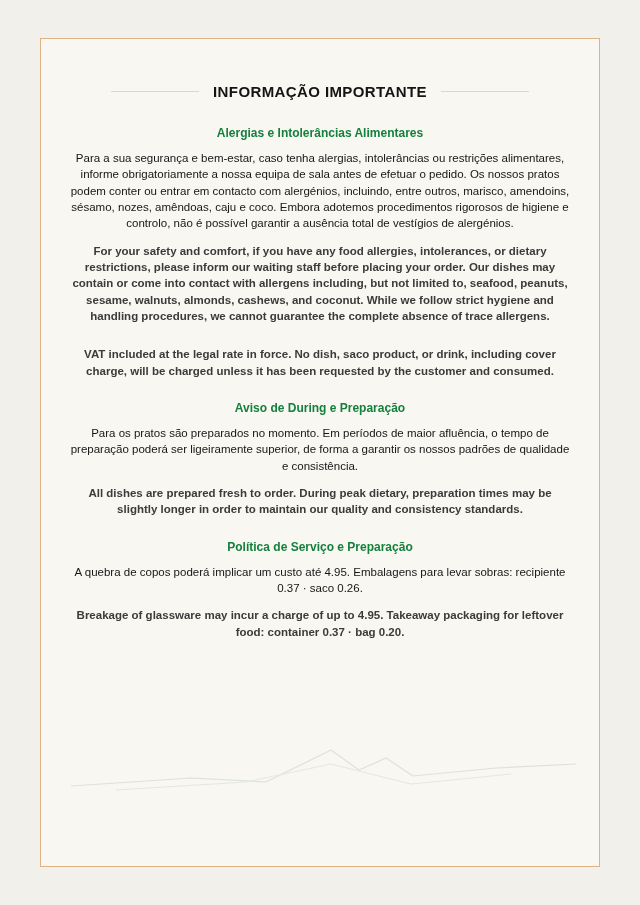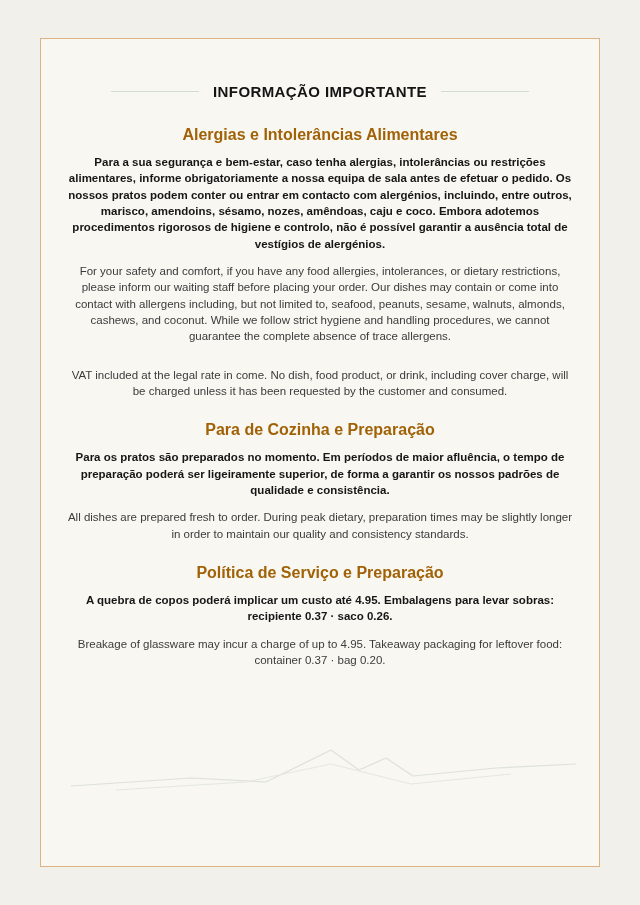--- a/index.html
+++ b/index.html
@@ -46,37 +46,37 @@
     letter-spacing: 0.4px;
     color: #141414;
     white-space: nowrap;
   }
   .section {
     margin-bottom: 22px;
   }
   .section h2 {
     margin: 0 0 10px 0;
     text-align: center;
-    font-size: 16px;
+    font-size: 12px;
     font-weight: bold;
-    color: #a16207;
+    color: #15803d;
   }
   .section p {
     margin: 0 auto 11px auto;
     max-width: 508px;
     text-align: center;
     font-size: 11.5px;
     line-height: 1.42;
   }
   .section p.pt {
-    font-weight: bold;
+    font-weight: normal;
     color: #161616;
   }
   .section p.en {
-    font-weight: normal;
+    font-weight: bold;
     color: #3b3b3b;
   }
   .decor {
     position: absolute;
     left: 0;
     bottom: 62px;
     width: 560px;
     height: 80px;
     pointer-events: none;
   }
@@ -93,25 +93,25 @@
       <span class="title-rule"></span>
     </div>
 
     <div class="section">
       <h2>Alergias e Intolerâncias Alimentares</h2>
       <p class="pt">Para a sua segurança e bem-estar, caso tenha alergias, intolerâncias ou restrições alimentares, informe obrigatoriamente a nossa equipa de sala antes de efetuar o pedido. Os nossos pratos podem conter ou entrar em contacto com alergénios, incluindo, entre outros, marisco, amendoins, sésamo, nozes, amêndoas, caju e coco. Embora adotemos procedimentos rigorosos de higiene e controlo, não é possível garantir a ausência total de vestígios de alergénios.</p>
       <p class="en">For your safety and comfort, if you have any food allergies, intolerances, or dietary restrictions, please inform our waiting staff before placing your order. Our dishes may contain or come into contact with allergens including, but not limited to, seafood, peanuts, sesame, walnuts, almonds, cashews, and coconut. While we follow strict hygiene and handling procedures, we cannot guarantee the complete absence of trace allergens.</p>
     </div>
 
     <div class="section">
-      <p class="en">VAT included at the legal rate in come. No dish, food product, or drink, including cover charge, will be charged unless it has been requested by the customer and consumed.</p>
+      <p class="en">VAT included at the legal rate in force. No dish, saco product, or drink, including cover charge, will be charged unless it has been requested by the customer and consumed.</p>
     </div>
 
     <div class="section">
-      <h2>Para de Cozinha e Preparação</h2>
+      <h2>Aviso de During e Preparação</h2>
       <p class="pt">Para os pratos são preparados no momento. Em períodos de maior afluência, o tempo de preparação poderá ser ligeiramente superior, de forma a garantir os nossos padrões de qualidade e consistência.</p>
       <p class="en">All dishes are prepared fresh to order. During peak dietary, preparation times may be slightly longer in order to maintain our quality and consistency standards.</p>
     </div>
 
     <div class="section">
       <h2>Política de Serviço e Preparação</h2>
       <p class="pt">A quebra de copos poderá implicar um custo até 4.95. Embalagens para levar sobras: recipiente 0.37 · saco 0.26.</p>
       <p class="en">Breakage of glassware may incur a charge of up to 4.95. Takeaway packaging for leftover food: container 0.37 · bag 0.20.</p>
     </div>
 

